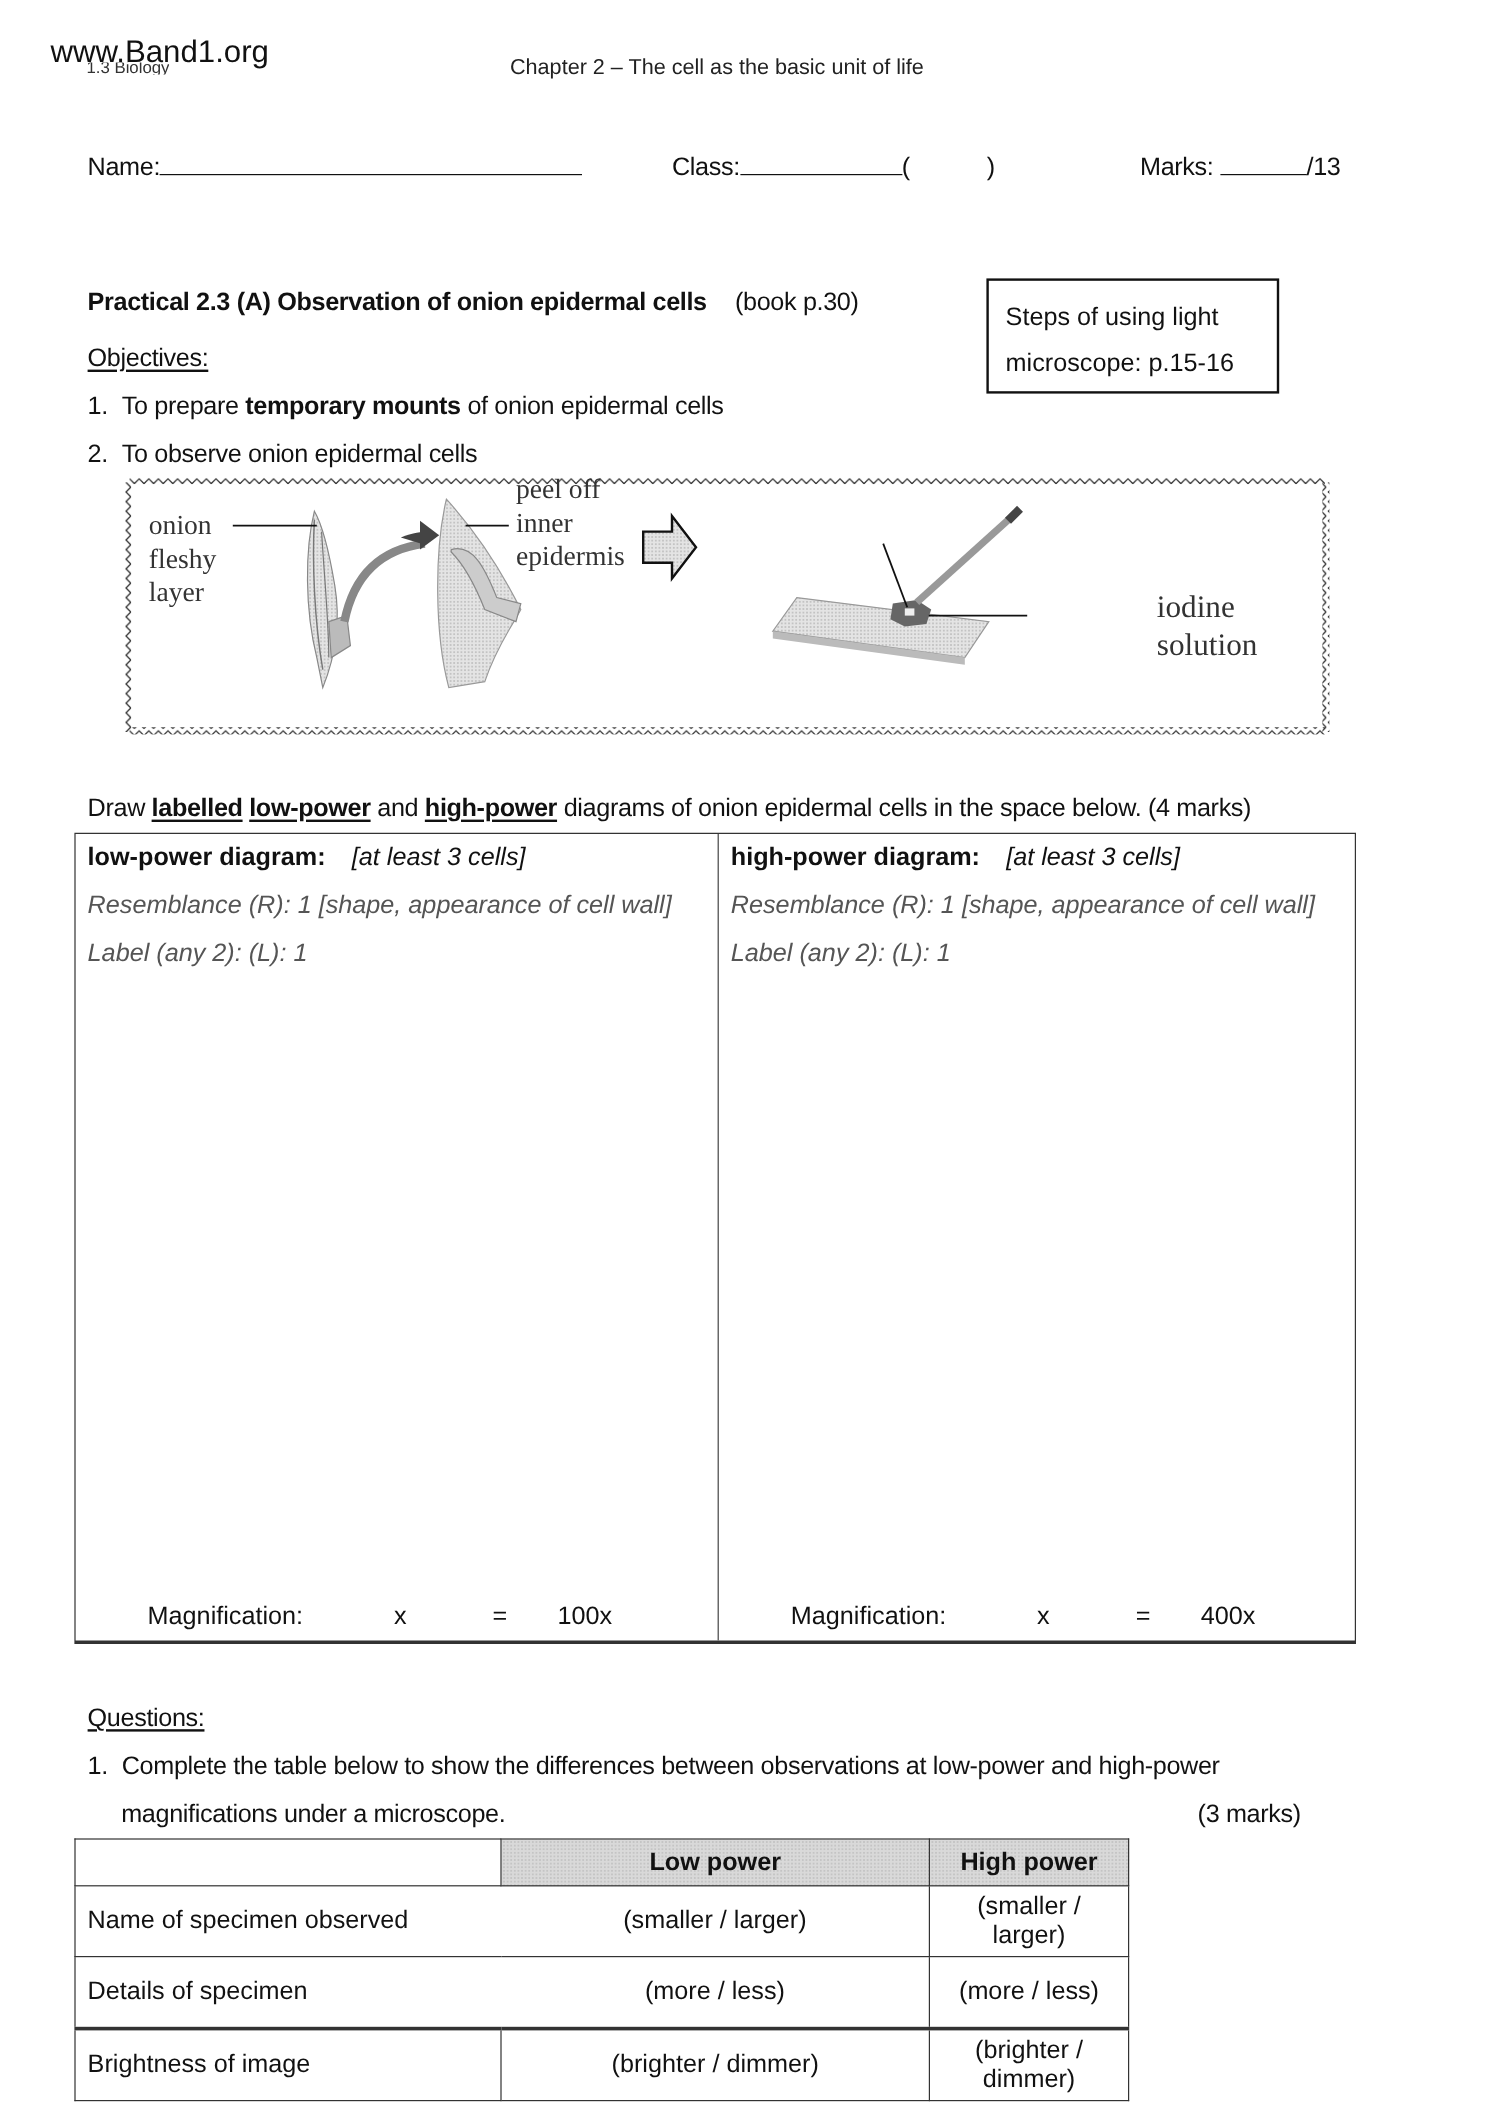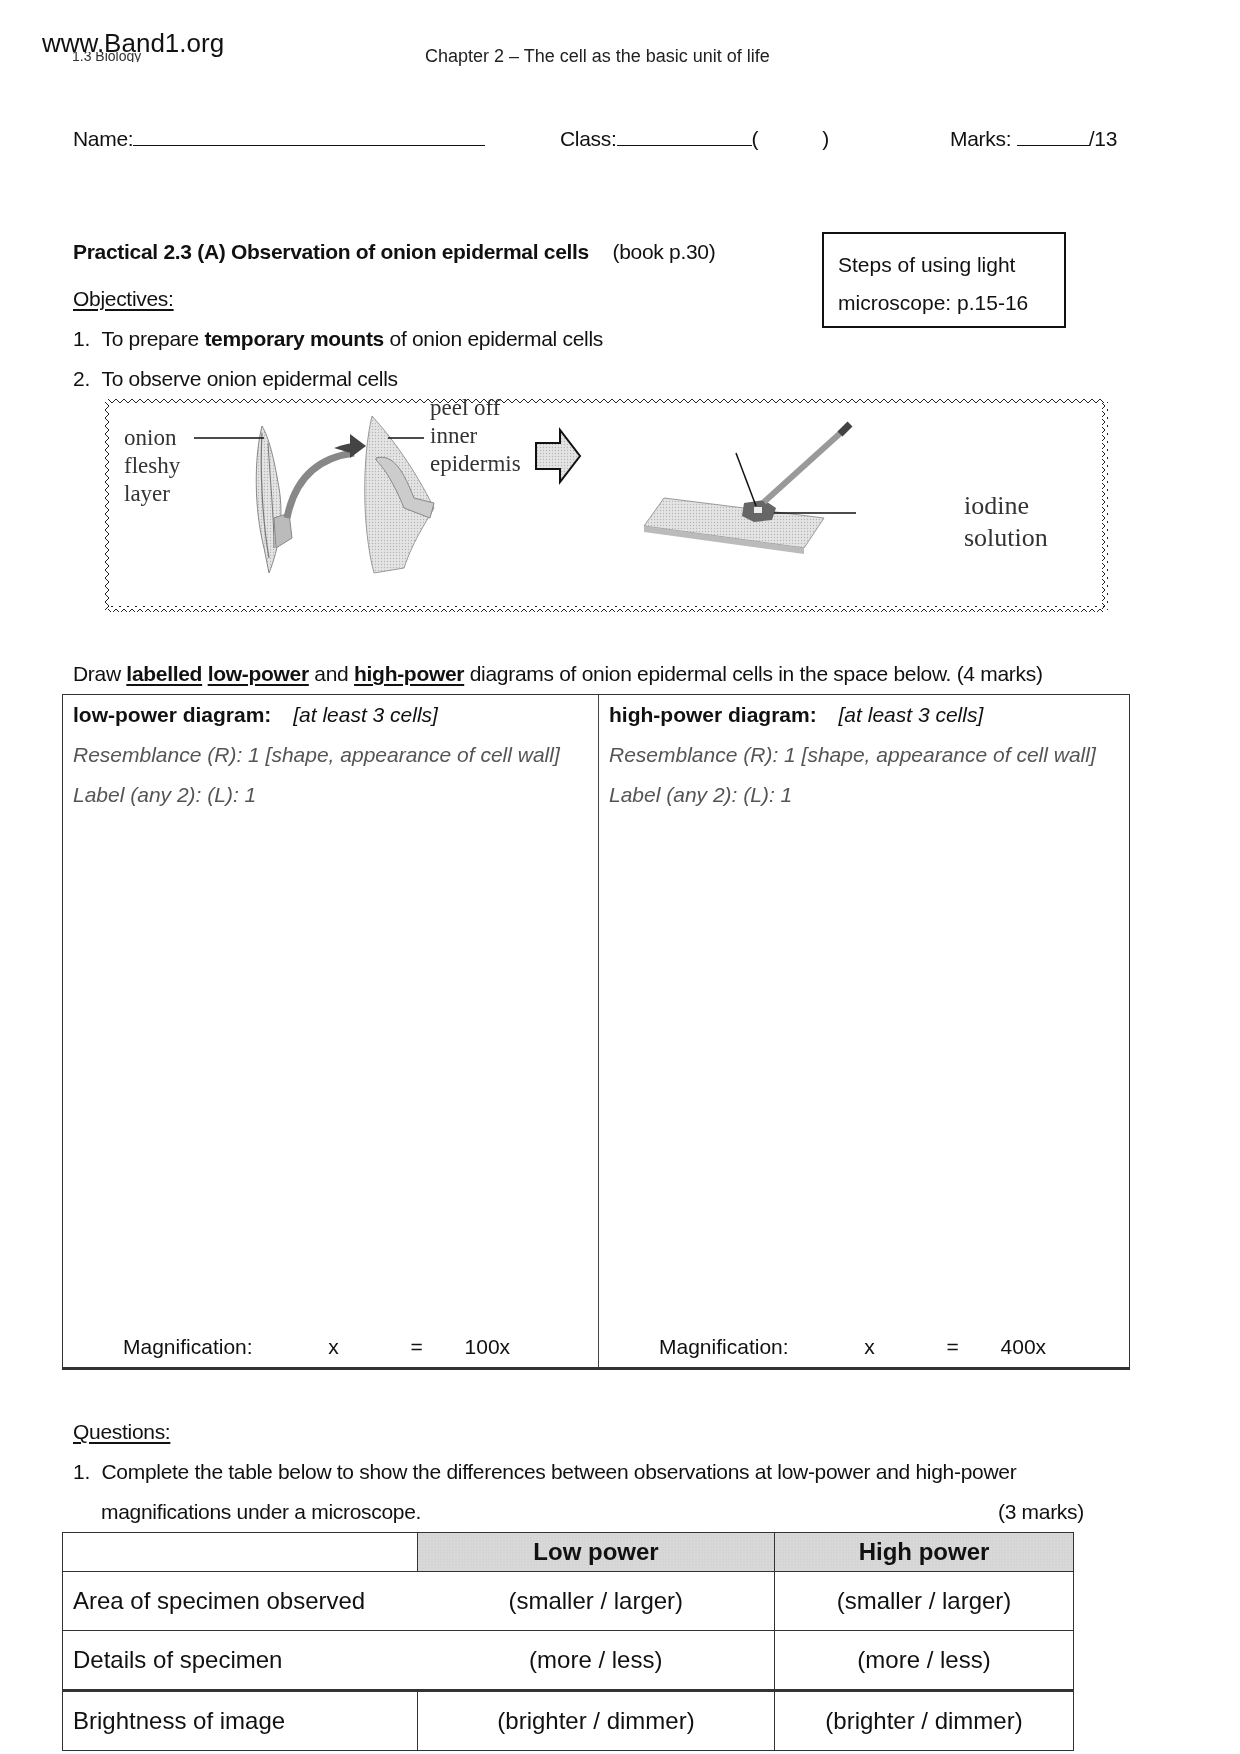--- a/index.html
+++ b/index.html
@@ -30,21 +30,21 @@
 
   
   #diagram-table { left: 62px; top: 694px; width: 1068px; height: 676px; border: 1.5px solid #333; border-bottom: 3px solid #333; box-sizing: border-box; padding-left: 48px; }
   .dcol { position: absolute; top: 0; bottom: 0; }
   #dcol-left { left: 0; width: 535px; border-right: 1.5px solid #444; }
   #dcol-right { left: 536px; right: 0; }
   .dline { position: absolute; left: 10px; font-size: 21px; white-space: nowrap; }
   .mag-row { position: absolute; top: 640px; font-size: 21px; white-space: nowrap; }
 
   
-  #cmp { position: absolute; left: 62px; top: 1532px; width: 1012px; border-collapse: collapse; font-size: 24px; }
+  #cmp { position: absolute; left: 62px; top: 1532px; width: 879px; border-collapse: collapse; font-size: 21px; }
   #cmp td { border: 1.5px solid #333; height: 58px; padding: 0 10px; }
   #cmp tr.head td { height: 38px; }
   #cmp td.shade { background: #d9d9d9; background-image: radial-gradient(#c4c4c4 1px, transparent 1px); background-size: 3px 3px; text-align: center; font-weight: bold; }
   #cmp td.c { text-align: center; }
   #cmp td.nol { border-left: none; }
   #cmp td.nor { border-right: none; }
   #cmp tr.last td { border-top: 3px solid #333; }
 </style>
 </head>
 <body>
@@ -197,21 +197,21 @@
 <div class="abs t18" style="left:998px; top:1500px;">(3 marks)</div>
 
 <table id="cmp">
   <tbody>
       <tr class="head">
     <td style="width:334px;"></td>
     <td class="shade" style="width:336px;">Low power</td>
     <td class="shade">High power</td>
   </tr>
   <tr>
-    <td class="nor">Area of specimen observed</td>
+    <td class="nor">Name of specimen observed</td>
     <td class="c nol">(smaller / larger)</td>
     <td class="c">(smaller / larger)</td>
   </tr>
   <tr>
     <td class="nor">Details of specimen</td>
     <td class="c nol">(more / less)</td>
     <td class="c">(more / less)</td>
   </tr>
   <tr class="last">
     <td>Brightness of image</td>

